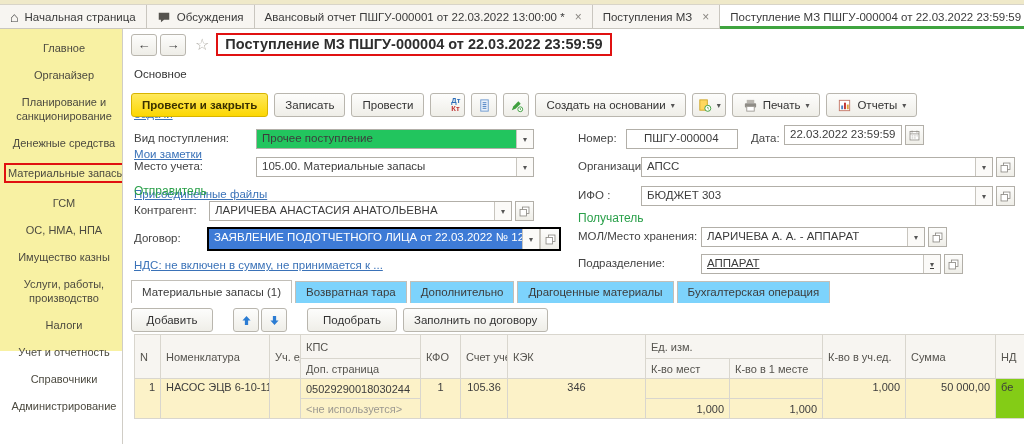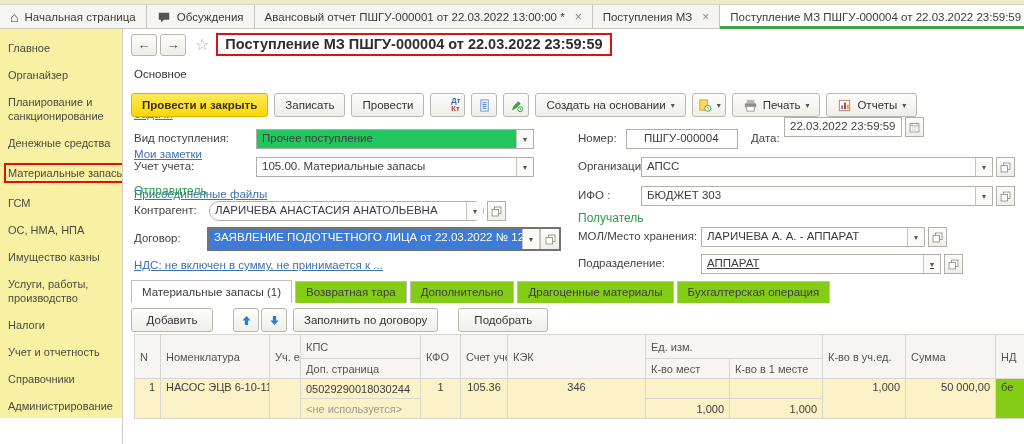--- a/index.html
+++ b/index.html
@@ -12,21 +12,21 @@
   .tabbar { display:flex; height:24px; background:#f7f5f1; border-bottom:1px solid #c9c6bf; font-size:11.5px; color:#3a3a3a; }
   .tab { display:flex; align-items:center; gap:6px; padding:0 10px; border-right:1px solid #c9c6bf; position:relative; white-space:nowrap; cursor:default; }
   .tab.active { background:#fff; }
   .tab.active::after { content:""; position:absolute; left:0; right:0; bottom:-1px; height:3px; background:#3fa43f; }
   .tab .close { color:#8a8782; font-size:12px; margin-left:4px; }
   .home-glyph { font-size:14px; font-weight:bold; color:#3a3a3a; line-height:10px; }
 
   
   .body-row { display:flex; height:415px; }
   .sidebar-col { width:122px; background:#fff; }
-  .sidebar { background:#f8f1a3; height:389px; padding:12px 2px 0 8px; font-size:11px; color:#4c4a40; }
+  .sidebar { background:#f8f1a3; height:322px; padding:12px 2px 0 8px; font-size:11px; color:#4c4a40;text-align:center; }
   .nav-item { margin-bottom:13px; line-height:14px; }
   .annot-red { border:2px solid #e01111; }
   .mz-wrap { display:inline-block; padding:1px 2px; margin-left:-4px; white-space:nowrap; }
 
   .main { flex:1; position:relative; border-left:1px solid #d0cdc6; background:#fff; font-size:11.5px; }
   .abs { position:absolute; white-space:nowrap; }
 
   
   .navbtn { width:26px; height:22px; border:1px solid #b9b6ae; border-radius:3px; background:linear-gradient(#fdfdfc,#eeede7); display:inline-flex; align-items:center; justify-content:center; font-size:13px; color:#444; margin-right:3px; }
   .star { color:#b0ada6; font-size:16px; margin:0 7px 0 6px; }
@@ -47,28 +47,28 @@
 
   
   .lbl { color:#444; }
   .combo { display:inline-flex; height:20px; border:1px solid #b2afa8; background:#fff; align-items:stretch; vertical-align:top; }
   .combo .val { padding:2px 5px; flex:1; white-space:nowrap; overflow:hidden; }
   .combo .dd { width:17px; border-left:1px solid #c8c5be; display:flex; align-items:center; justify-content:center; color:#555; font-size:8px; background:#fbfaf8; }
   .plain { display:inline-flex; height:20px; border:1px solid #b2afa8; background:#fff; padding:2px 5px; }
   .sq { width:19px; height:20px; border:1px solid #b2afa8; margin-left:3px; display:inline-flex; align-items:center; justify-content:center; background:linear-gradient(#fdfdfc,#efeee8); vertical-align:top; }
   .cream { background:#22c55e; }
   .greenhdr { color:#2aa04a; font-size:12px; }
-  .focuswrap { display:inline-flex; border:2px solid #737373; padding:0; background:#fff; }
+  .focuswrap { display:inline-flex; border:2px solid #000000; padding:0; background:#fff; }
   .focuswrap .combo { border:none; border-right:1px solid #c8c5be; }
   .focuswrap .sq { margin-left:0; border:none; border-left:1px solid #c8c5be; }
   .sel { background:#3e7bd6; color:#fff; }
 
   
   .dtabs { display:flex; align-items:flex-end; }
-  .dtab { padding:4px 10px 5px; border:1px solid #c2bfb8; border-bottom:none; background:#84cc16; margin-right:3px; color:#3c3c3c; }
+  .dtab { padding:4px 10px 5px; border:1px solid #c2bfb8; border-bottom:none; background:#7dd3fc; margin-right:3px; color:#3c3c3c; }
   .dtab.active { background:#fff; padding-top:5px; }
 
   
   table { border-collapse:collapse; table-layout:fixed; width:891px; font-size:11px; }
   th,td { border:1px solid #d9d6ce; padding:2px 5px; height:20px; overflow:hidden; white-space:nowrap; }
   thead th { background:#f7f5f1; color:#55534e; font-weight:normal; text-align:left; }
   thead tr:first-child th { height:24px; }
   tbody td { background:#fcf2c8; }
   td.gray { color:#9b9890; }
   td.num { text-align:right; }
@@ -215,37 +215,37 @@
       <span class="abs lbl" style="left:11px; top:103px;">Вид поступления:</span>
       <span class="abs combo cream" style="left:133px; top:100px; width:278px;">
         <span class="val">Прочее поступление</span>
           <span class="dd">▾</span>
       </span>
       <span class="abs lbl" style="left:455px; top:103px;">Номер:</span>
       <span class="abs plain" style="left:503px; top:100px; width:112px;padding-left:17px;">
           <span>ПШГУ-000004</span>
         </span>
       <span class="abs lbl" style="left:628px; top:103px;">Дата:</span>
-      <span class="abs" style="left:661px; top:88px; display:inline-flex;">
+      <span class="abs" style="left:661px; top:96px; display:inline-flex;">
         <span class="plain" style="width:118px;">
             <span>22.03.2022 23:59:59</span>
           </span>
         <span class="sq">
             <span>
               <svg width="13" height="13" viewBox="0 0 16 16">
                 <rect x="2.5" y="3" width="11" height="10.5" fill="#fff" stroke="#918e88"></rect>
                 <path d="M2.5 6h11" stroke="#918e88"></path>
                 <path d="M5 2v2.5M11 2v2.5" stroke="#918e88"></path>
                 <path d="M4.5 8.5h2M7.5 8.5h2M10.5 8.5h1.5M4.5 11h2M7.5 11h2" stroke="#b5b2ac"></path>
               </svg>
             </span>
           </span>
       </span>
 
-      <span class="abs lbl" style="left:11px; top:131px;">Учет учета:</span>
+      <span class="abs lbl" style="left:11px; top:131px;">Место учета:</span>
       <span class="abs combo" style="left:133px; top:128px; width:278px;">
         <span class="val">105.00. Материальные запасы</span>
           <span class="dd">▾</span>
       </span>
       <span class="abs lbl" style="left:455px; top:131px;">Организация:</span>
       <span class="abs" style="left:518px; top:128px; display:inline-flex;">
         <span class="combo" style="width:352px;">
             <span class="val">АПСС</span>
             <span class="dd">▾</span>
           </span>
@@ -271,21 +271,21 @@
               <svg width="13" height="13" viewBox="0 0 16 16">
                 <rect x="5.5" y="2.5" width="8" height="8" fill="#fff" stroke="#8a8782"></rect>
                 <rect x="2.5" y="5.5" width="8" height="8" fill="#fff" stroke="#8a8782"></rect>
               </svg>
             </span>
           </span>
       </span>
 
       <span class="abs lbl" style="left:11px; top:175px;">Контрагент:</span>
       <span class="abs" style="left:86px; top:172px; display:inline-flex;">
-        <span class="combo" style="width:275px;border-radius:10px;">
+        <span class="combo" style="width:303px;">
             <span class="val">ЛАРИЧЕВА АНАСТАСИЯ АНАТОЛЬЕВНА</span>
             <span class="dd">▾</span>
           </span>
         <span class="sq">
             <span>
               <svg width="13" height="13" viewBox="0 0 16 16">
                 <rect x="5.5" y="2.5" width="8" height="8" fill="#fff" stroke="#8a8782"></rect>
                 <rect x="2.5" y="5.5" width="8" height="8" fill="#fff" stroke="#8a8782"></rect>
               </svg>
             </span>
@@ -358,22 +358,22 @@
               </svg>
             </span>
           </span>
         <span class="btn iconbtn">
             <span>
               <svg width="13" height="13" viewBox="0 0 16 16">
                 <path d="M8 13.5L3 8h3V2.5h4V8h3z" fill="#2b7cd3"></path>
               </svg>
             </span>
           </span>
+        <span class="btn" style="margin-left:14px; width:90px; justify-content:center;">Подобрать</span>
         <span class="btn">Заполнить по договору</span>
-        <span class="btn" style="margin-left:14px; width:90px; justify-content:center;">Подобрать</span>
       </div>
 
       <div class="abs" style="left:11px; top:305px;">
         <table>
           <colgroup>
             <col style="width:26px">
               <col style="width:109px">
               <col style="width:31px">
               <col style="width:120px">
             <col style="width:40px">

